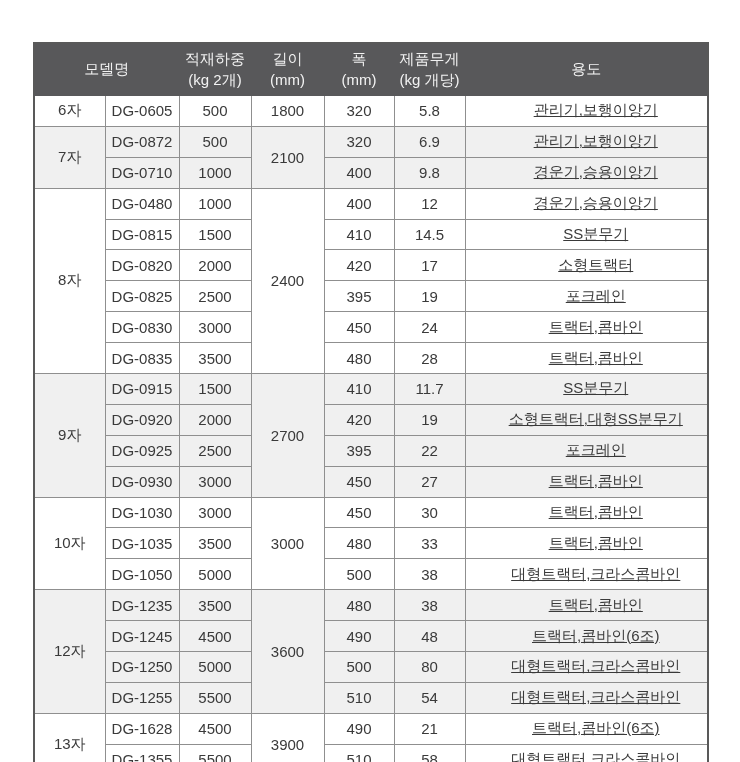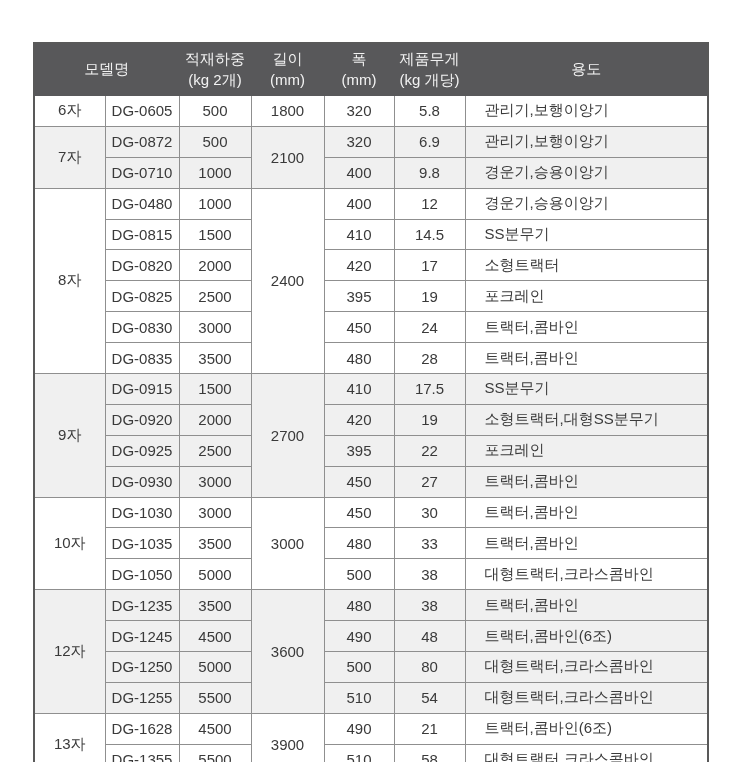--- a/index.html
+++ b/index.html
@@ -31,21 +31,21 @@
   }
   thead .h-main{display:block;}
   thead .h-sub{display:block;text-align:center;}
   tbody td{
     border:1px solid var(--border);
     font-size:15px;color:var(--text);
     text-align:center;vertical-align:middle;
     height:29.9px;padding:0;background:#fff;
   }
   tbody tr.shade td{background:var(--row-shade);}
-  tbody td.usage-cell{text-align:left;padding-left:19px;}
+  tbody td.usage-cell{text-align:center;padding-left:19px;text-decoration:underline;}
 </style>
 </head>
 <body>
 
 <div class="page">
   <table class="spec">
     <colgroup>
       <col style="width:71px">
         <col style="width:74px">
         <col style="width:72px">
@@ -149,21 +149,21 @@
           <td>480</td>
           <td>28</td>
           <td class="usage-cell">트랙터,콤바인</td>
         </tr>
         <tr class="shade">
           <td rowspan="4">9자</td>
           <td>DG-0915</td>
           <td>1500</td>
           <td rowspan="4">2700</td>
           <td>410</td>
-          <td>17.5</td>
+          <td>11.7</td>
           <td class="usage-cell">SS분무기</td>
         </tr>
         <tr class="shade">
           <td>DG-0920</td>
           <td>2000</td>
           <td>420</td>
           <td>19</td>
           <td class="usage-cell">소형트랙터,대형SS분무기</td>
         </tr>
         <tr class="shade">

